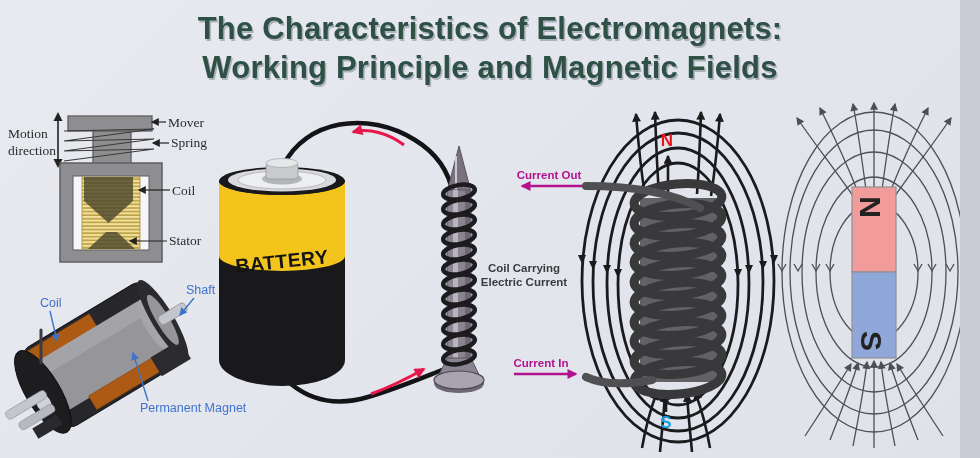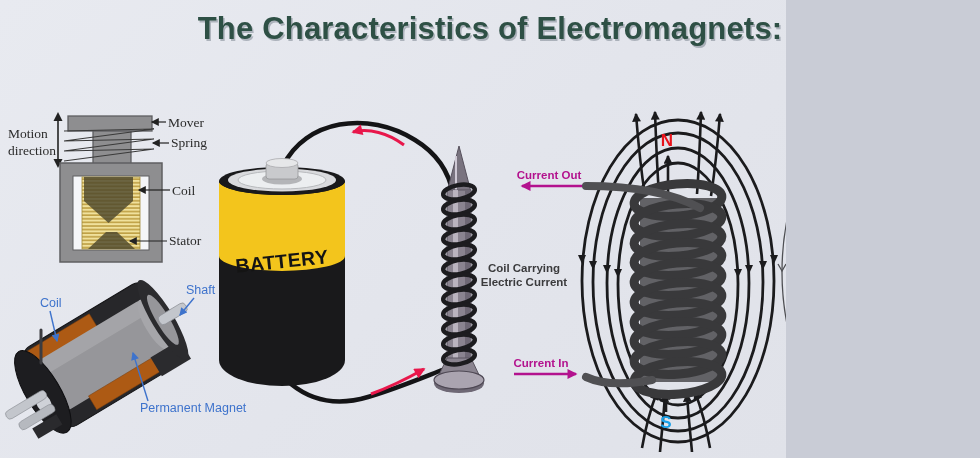--- a/index.html
+++ b/index.html
@@ -1,18 +1,18 @@
 <!DOCTYPE html>
 <html><head>
 <meta charset="utf-8">
 <style>
   html,body{margin:0;padding:0;}
   body{background:#c9ccd6;font-family:"Liberation Sans","DejaVu Sans",sans-serif;}
   .canvas{
-    position:relative;width:786px;height:458px;overflow:hidden;
+    position:relative;width:960px;height:458px;overflow:hidden;
     background:linear-gradient(135deg,#e8eaf0 0%,#e3e5ec 55%,#e0e2e9 100%);
   }
   .title{
     position:absolute;left:0;width:980px;text-align:center;
     font-weight:bold;font-size:31px;letter-spacing:.2px;
     color:#2e5045;
     text-shadow:1.5px 1.5px 0 rgba(125,134,146,.55);
     font-family:"Liberation Sans","DejaVu Sans",sans-serif;
     white-space:nowrap;
   }
@@ -20,20 +20,21 @@
   .title.l2{top:50px;}
   svg.scene{position:absolute;left:0;top:0;}
   text{user-select:none;}
 </style>
 </head>
 <body>
 
 <div class="canvas">
 
   <div class="title l1">The Characteristics of Electromagnets:</div>
+  <div class="title l2">Working Principle and Magnetic Fields</div>
 
   <svg class="scene" width="980" height="458" viewBox="0 0 980 458">
     <defs>
       <marker id="mBlack" viewBox="0 0 10 10" refX="8.5" refY="5" markerUnits="userSpaceOnUse" markerWidth="11" markerHeight="9" orient="auto">
           <path d="M0,0 L10,5 L0,10 Z" fill="#1b1b1d"></path>
         </marker>
       <marker id="mGray" viewBox="0 0 10 10" refX="8.5" refY="5" markerUnits="userSpaceOnUse" markerWidth="9" markerHeight="8" orient="auto">
           <path d="M0,0 L10,5 L0,10 Z" fill="#4e4f53"></path>
         </marker>
       <marker id="mMagenta" viewBox="0 0 10 10" refX="8.5" refY="5" markerUnits="userSpaceOnUse" markerWidth="12" markerHeight="10" orient="auto">

